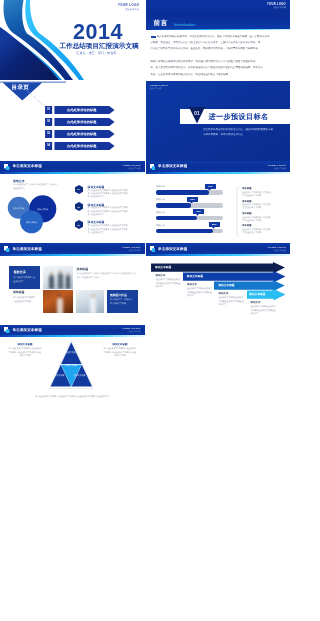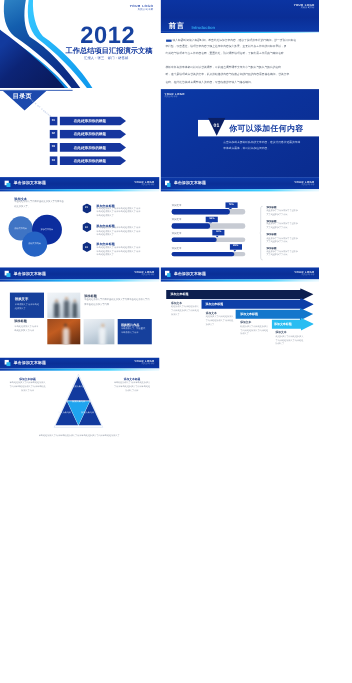--- a/index.html
+++ b/index.html
@@ -63,21 +63,21 @@
     <rect width="144.5" height="80" fill="#ffffff"></rect>
     <path d="M26,0 C24,15 26,27 34,35 C50,47 68,65 79,80 L84,80 C73,62 54,43 39,33 C32,25 29.5,12 30,0 Z" fill="url(#gcy3)"></path>
     <path d="M4,0 C2.2,15 5,26 13,33 C31,45 52,63 65,80 L73,80 C60,62 44,44 27,33.5 C22,26 21,13 23.5,0 Z" fill="url(#gmain)"></path>
     <path d="M-6,0 C-6,14 -3,25 4,32 C24,44 48,63 62,80 L53,80 C40,63 18,44 0,33 C-5,26 -8,13 -9,0 Z" fill="url(#gcy)"></path>
     <path d="M0,27 C10,34 25,46 38,58 C48,67 55,75 59,80 L0,80 Z" fill="url(#gnavy)"></path>
   </svg>
   <div class="ab" style="right:5px;top:4px;text-align:right;line-height:1.3;">
     <div style="font-size:2.8px;font-weight:bold;letter-spacing:.5px;color:#1b3fa8;">YOUR LOGO</div>
     <div style="font-size:2.2px;color:#4a68b8;letter-spacing:.2px;">您的公司名称</div>
   </div>
-  <div class="ab nw" style="left:68px;top:21.7px;width:60px;text-align:center;font-size:21.5px;font-weight:bold;color:#17429f;letter-spacing:0.6px;line-height:1;font-family:'Liberation Sans',sans-serif;">2012</div>
+  <div class="ab nw" style="left:68px;top:21.7px;width:60px;text-align:center;font-size:21.5px;font-weight:bold;color:#17429f;letter-spacing:0.6px;line-height:1;font-family:'Liberation Sans',sans-serif;">2014</div>
   <div class="ab nw" style="left:56px;top:41.6px;width:86px;text-align:center;font-size:6.6px;font-weight:bold;color:#12389e;letter-spacing:0px;">工作总结项目汇报演示文稿</div>
   <div class="ab nw" style="left:55px;top:51.2px;width:83px;text-align:center;font-size:3px;color:#2b4fb0;letter-spacing:.1px;">汇报人：张三　部门：销售部</div>
 </div>
 
 <div class="slide c2 r1">
   <div class="ab" style="left:0;top:0;width:144.5px;height:29.2px;background:linear-gradient(180deg,#0b34a2 0%,#0a2e96 55%,#0c3aa8 100%);"></div>
   <div class="ab" style="left:0;top:29.2px;width:144.5px;height:0.9px;background:linear-gradient(90deg,#0b35a3 0%,#18a6ef 40%,#3fd0ff 70%,#d6f2ff 100%);"></div>
   <div class="lg">
     <div class="l1">YOUR LOGO</div>
     <div class="l2">您的公司名称</div>
@@ -146,21 +146,21 @@
   <div class="ab" style="left:0;top:0;width:144.5px;height:80px;background:linear-gradient(150deg,#0b39a6 0%,#0b329b 45%,#0a2c8f 100%);"></div>
   <div class="ab" style="left:4px;top:3px;text-align:left;line-height:1.3;">
     <div style="font-size:2.5px;font-weight:bold;letter-spacing:.35px;color:#ffffff;">YOUR LOGO</div>
     <div style="font-size:1.9px;color:#95aedd;letter-spacing:.1px;">您的公司名称</div>
   </div>
   <div class="ab" style="left:34.8px;top:28.4px;width:109.7px;height:14.5px;background:#ffffff;"></div>
   <svg class="ab" style="left:43.4px;top:26.7px;" width="16.4" height="16.6" viewBox="0 0 16.4 16.6">
     <path d="M0,0 L16,0 L8,16.4 Z" fill="#0b1f63"></path>
   </svg>
   <div class="ab nw" style="left:43.4px;top:30.1px;width:16px;text-align:center;font-size:4.6px;font-weight:bold;color:#ffffff;letter-spacing:.2px;">01</div>
-  <div class="ab nw" style="left:63px;top:31.1px;font-size:7.2px;font-weight:bold;color:#11399f;letter-spacing:.3px;">你可以添加任何内容</div>
+  <div class="ab nw" style="left:63px;top:31.1px;font-size:7.2px;font-weight:bold;color:#11399f;letter-spacing:.3px;">进一步预设目标名</div>
   <div class="ab nw" style="left:57.4px;top:47.5px;font-size:2.5px;color:#c5d5f2;letter-spacing:0;">点击添加或者复制粘贴你的文字内容，建议使用微软雅黑的字体</div>
   <div class="ab nw" style="left:57.4px;top:52.3px;font-size:2.5px;color:#c5d5f2;letter-spacing:0;">字体或者黑体，你可以添加任何内容。</div>
 </div>
 
 <div class="slide c1 r3">
   <div class="hdr">
     <svg class="licon" viewBox="0 0 5.6 6">
       <rect x="0" y="0" width="4" height="4.4" fill="#ffffff"></rect>
       <rect x="1.9" y="2.3" width="3.6" height="3.7" fill="#27b6f2"></rect>
     </svg>

